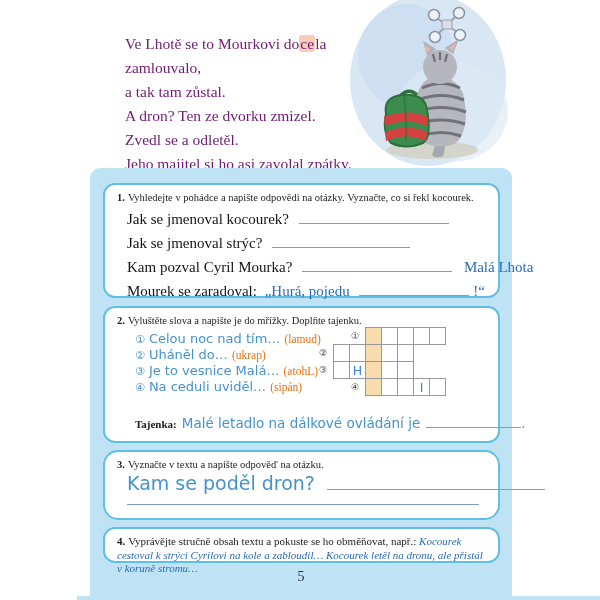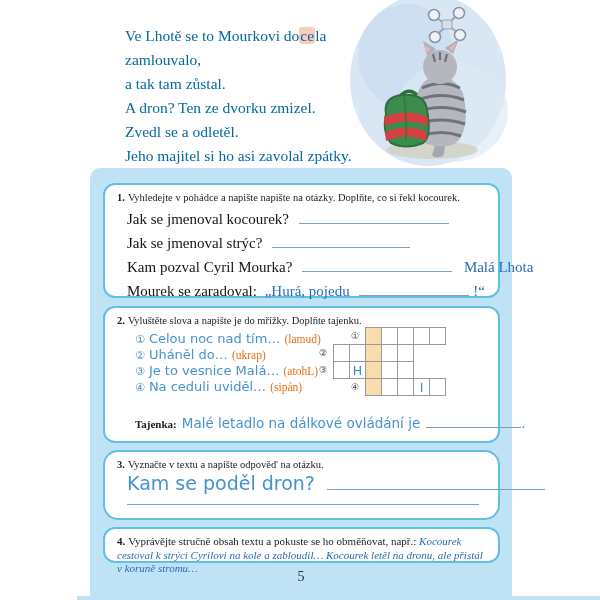--- a/index.html
+++ b/index.html
@@ -1,22 +1,22 @@
 <!DOCTYPE html>
 <html><head>
 <meta charset="utf-8">
 <style>
   html,body{margin:0;padding:0;}
   body{
     width:600px;height:600px;position:relative;overflow:hidden;
     background:#ffffff;font-family:"Liberation Serif", serif;
   }
   
-  .story{position:absolute;left:125px;top:24px;width:270px;
-    font-size:15.5px;line-height:24px;color:#0369a1;}
+  .story{position:absolute;left:125px;top:32px;width:270px;
+    font-size:15.5px;line-height:24px;color:#701a75;}
   .story .hl{background:#f8cdbb;border-radius:3px;padding:0 1px;}
   
   .illustration{position:absolute;left:348px;top:0;width:164px;height:168px;}
   
   .panel{position:absolute;left:90px;top:168px;width:422px;height:432px;
     background:#bfe3f5;border-radius:10px 10px 0 0;}
   .bottom-strip{position:absolute;left:77px;top:596px;width:523px;height:4px;background:#bfe3f5;}
   
   .ex-box{position:absolute;left:103px;width:397px;box-sizing:border-box;
     background:#ffffff;border:2px solid #5fc0e4;border-radius:12px;}
@@ -117,21 +117,21 @@
       <path d="M56,96 q3,22 2,44" stroke="#2e6f3c" stroke-width="2" fill="none" opacity="0.6"></path>
     </g>
   </svg>
 </div>
 
 <div class="panel"></div>
 <div class="bottom-strip"></div>
 
 <div class="ex-box" style="top:183px;height:115px;">
   <div class="ex-header">
-    <span class="ex-num">1.</span><span>Vyhledejte v pohádce a napište napište na otázky. Doplňte, co si řekl kocourek.</span>
+    <span class="ex-num">1.</span><span>Vyhledejte v pohádce a napište odpovědi na otázky. Vyznačte, co si řekl kocourek.</span>
   </div>
   <div class="q-row">
     <span>Jak se jmenoval kocourek?</span>
     <span class="blank" style="width:150px;"></span>
   </div>
   <div class="q-row">
     <span>Jak se jmenoval strýc?</span>
     <span class="blank" style="width:138px;"></span>
   </div>
   <div class="q-row">

